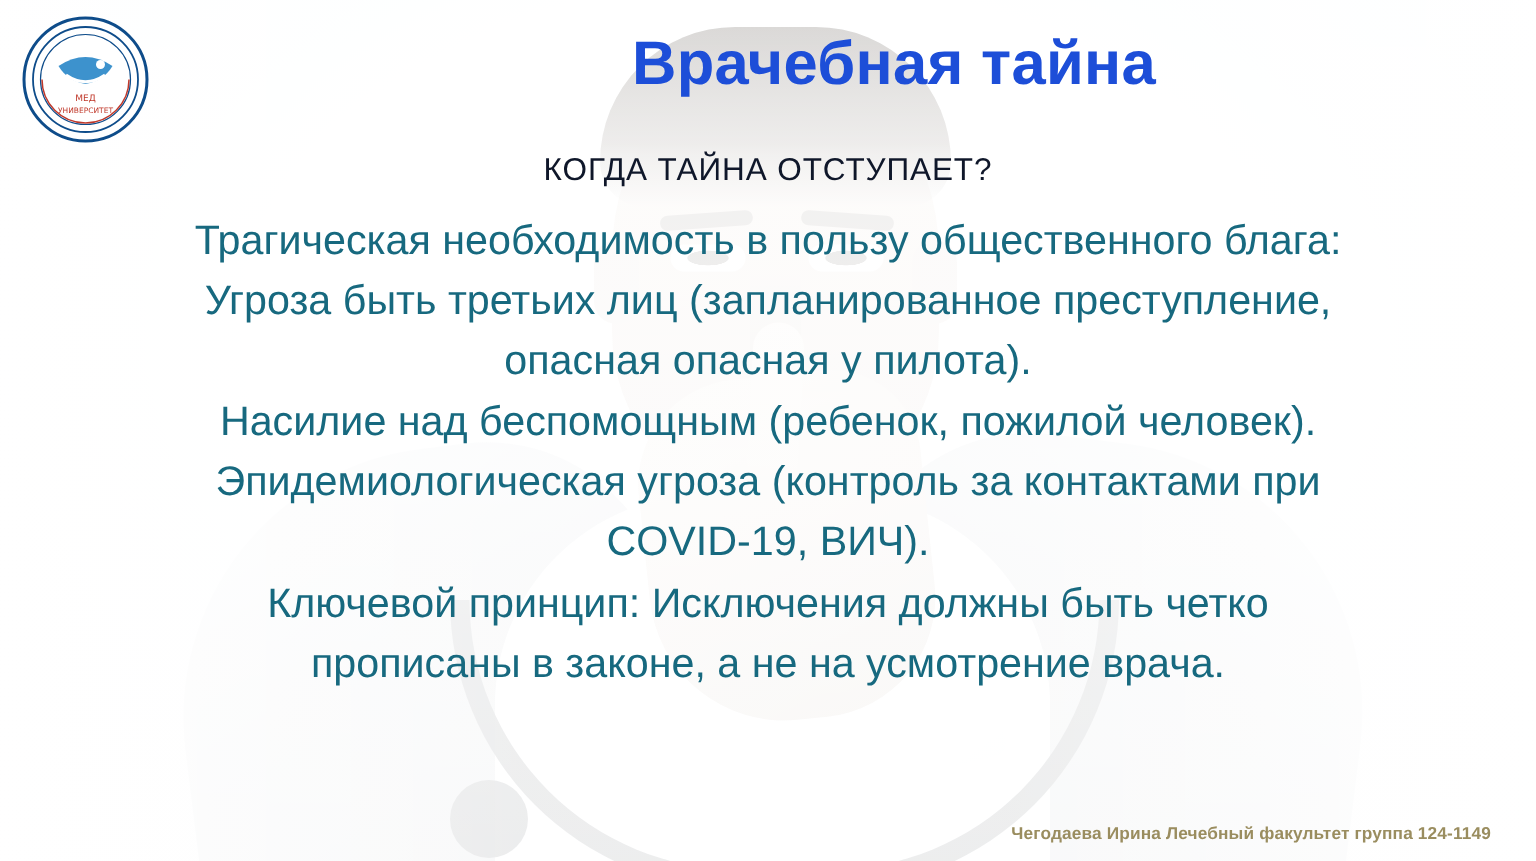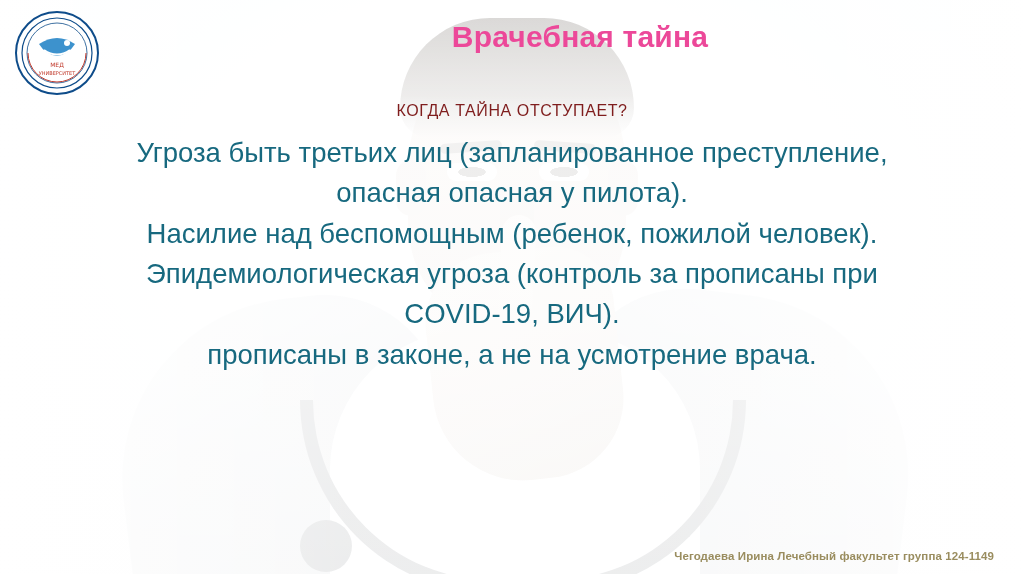--- a/index.html
+++ b/index.html
@@ -217,51 +217,51 @@
   .logo {
     position: absolute;
     left: 14px; top: 10px;
     width: 86px; height: 86px;
   }
   .logo svg { display: block; }
 
   
   .title {
     position: absolute;
-    left: 160px;
+    left: 176px;
     top: 20px;
     width: 840px;
     text-align: center;
-    font-size: 30px;
+    font-size: 41px;
     font-weight: bold;
-    color: #ec4899;
+    color: #1d4ed8;
     letter-spacing: .2px;
     line-height: 1.1;
   }
 
   
   .body-block {
     position: absolute;
     left: 60px;
     top: 100px;
     width: 904px;
     text-align: center;
   }
   .line {
     color: #1f6f8b;
     color: #17697f;
     font-size: 27px;
     line-height: 1.32;
     margin: 0 0 4px 0;
   }
   .line.subhead {
-    font-size: 16px;
+    font-size: 21px;
     letter-spacing: .6px;
     margin-bottom: 14px;
-    color: #7f1d1d;
+    color: #0f172a;
   }
   .line.p {
     font-size: 27.5px;
   }
 
   
   .footer {
     position: absolute;
     right: 30px;
     bottom: 12px;
@@ -314,23 +314,25 @@
       <text x="43" y="57" text-anchor="middle" font-family="DejaVu Sans, sans-serif" font-size="6" fill="#C0392B">МЕД</text>
       <text x="43" y="65" text-anchor="middle" font-family="DejaVu Sans, sans-serif" font-size="5" fill="#C0392B">УНИВЕРСИТЕТ</text>
       <path d="M14 43 a29 29 0 0 0 58 0" fill="none" stroke="#C0392B" stroke-width="1"></path>
     </svg>
   </div>
 
   <div class="title">Врачебная тайна</div>
 
   <div class="body-block">
     <p class="line subhead">КОГДА ТАЙНА ОТСТУПАЕТ?</p>
+    <p class="line p">Трагическая необходимость в пользу общественного блага:</p>
     <p class="line p">Угроза быть третьих лиц (запланированное преступление,</p>
     <p class="line p">опасная опасная у пилота).</p>
     <p class="line p">Насилие над беспомощным (ребенок, пожилой человек).</p>
-    <p class="line p">Эпидемиологическая угроза (контроль за прописаны при</p>
+    <p class="line p">Эпидемиологическая угроза (контроль за контактами при</p>
     <p class="line p">COVID-19, ВИЧ).</p>
+    <p class="line p">Ключевой принцип: Исключения должны быть четко</p>
     <p class="line p">прописаны в законе, а не на усмотрение врача.</p>
   </div>
 
   <div class="footer">Чегодаева Ирина Лечебный факультет группа 124-1149</div>
 
 </div>
 
 </body></html>

